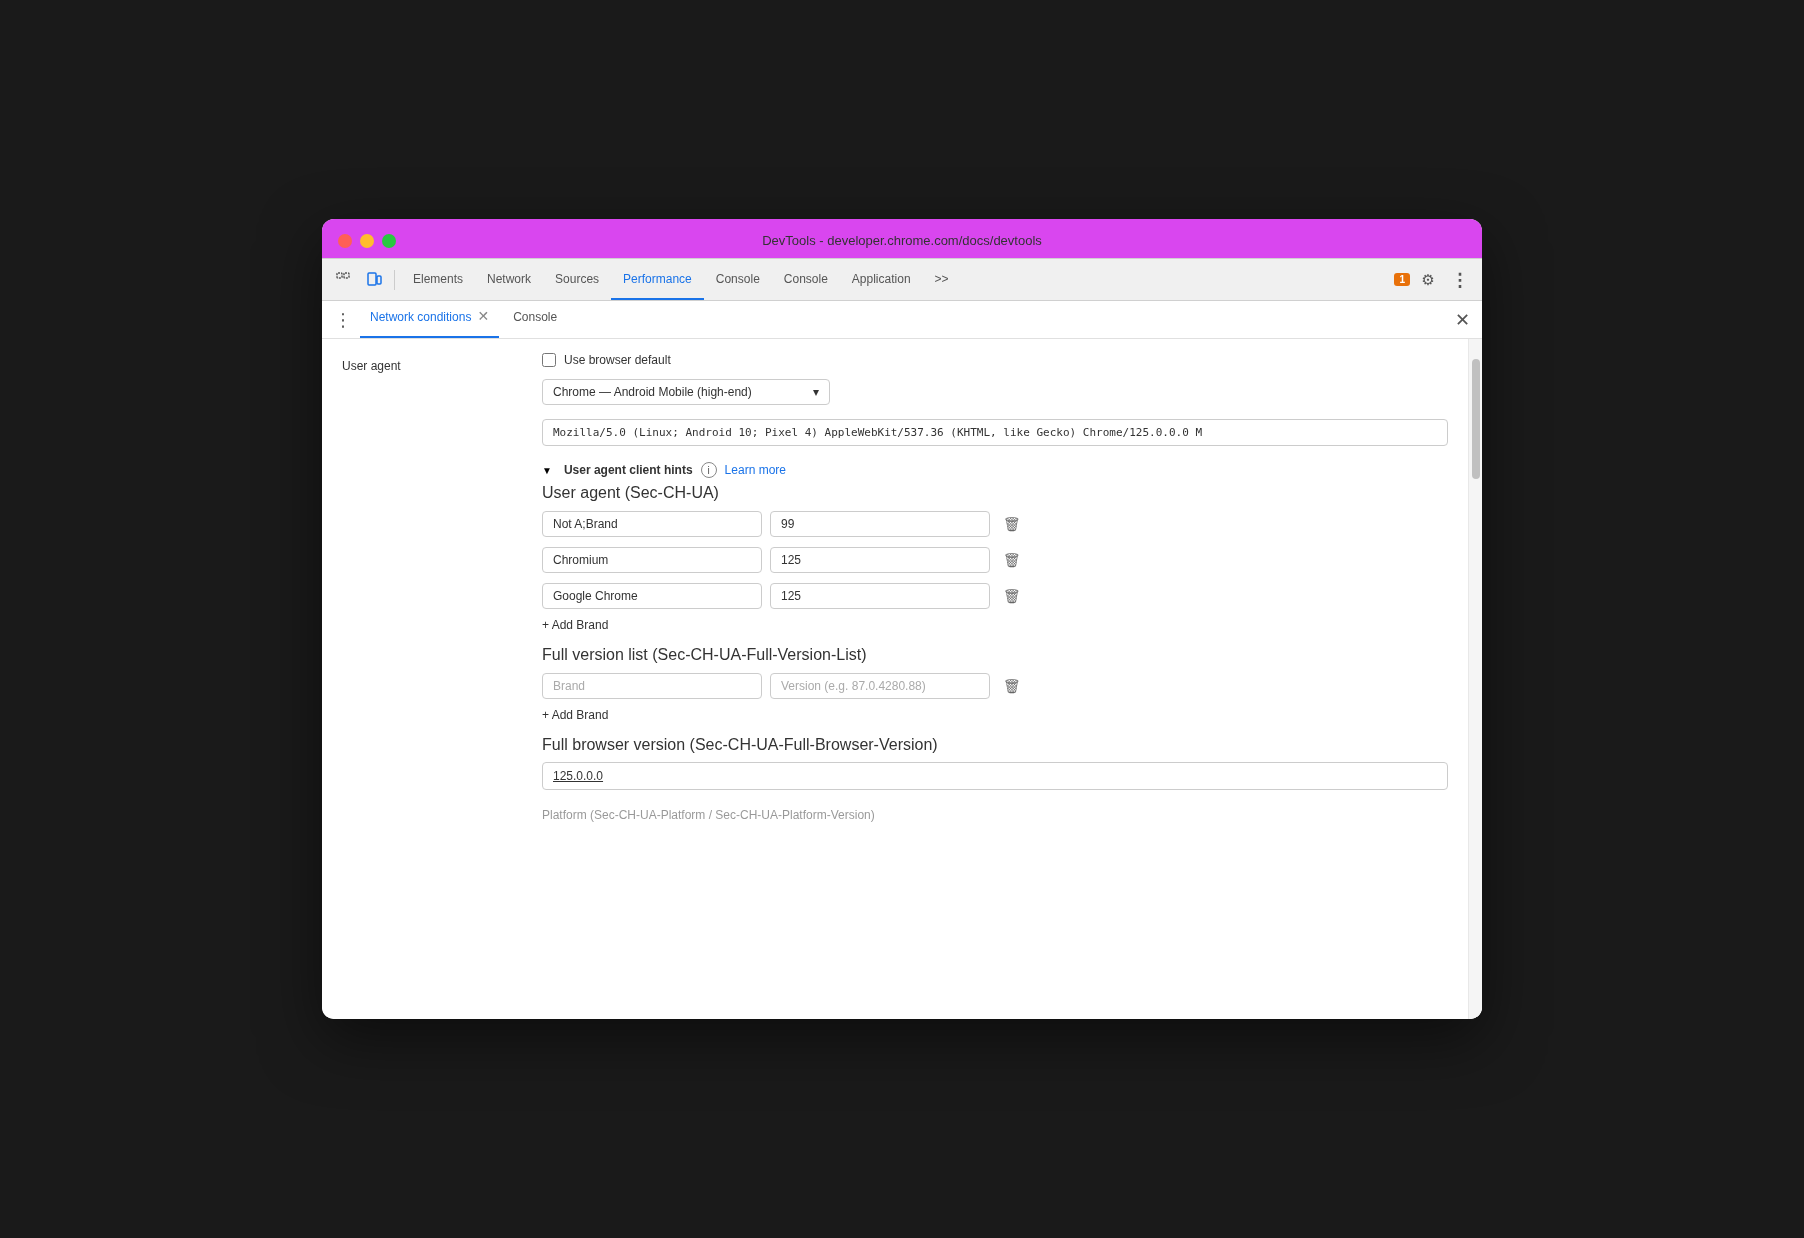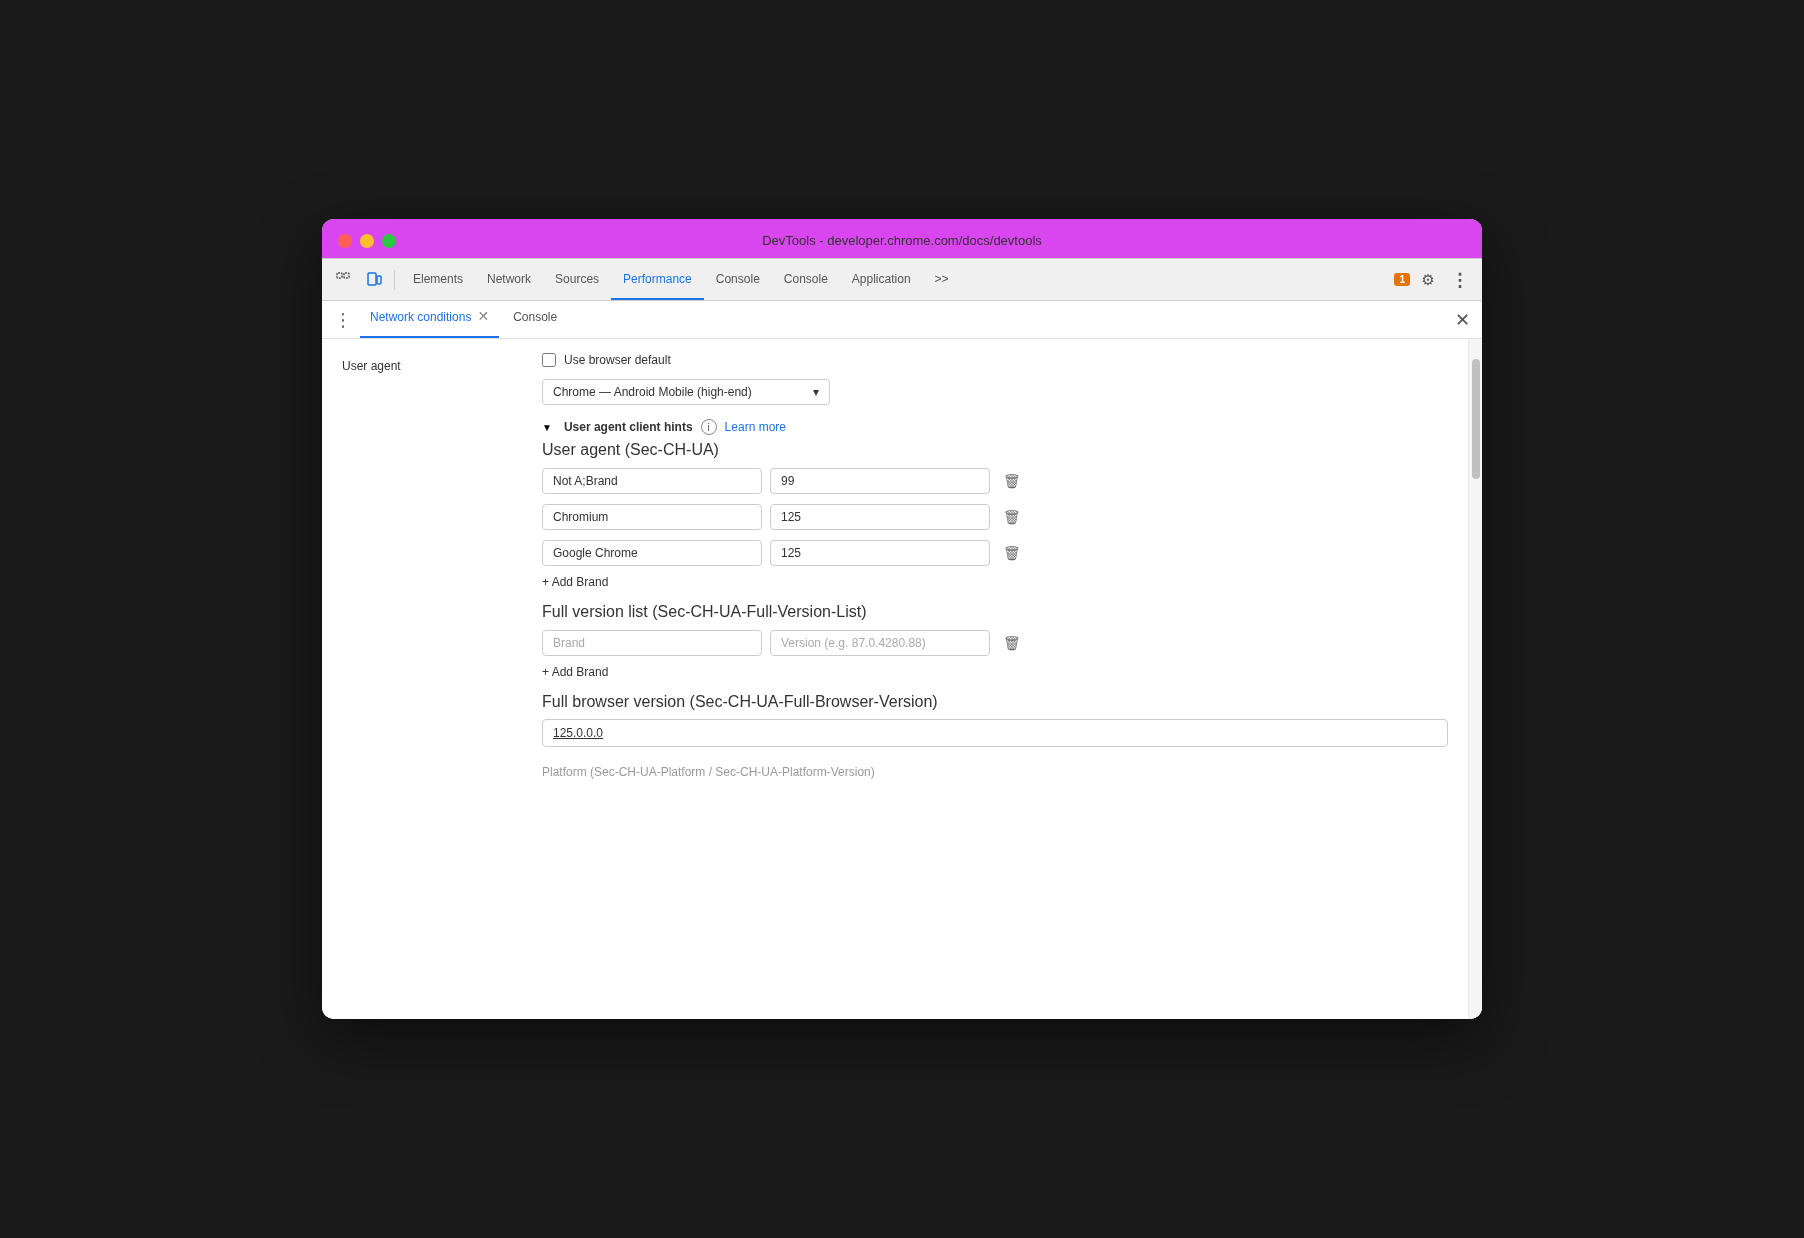--- a/index.html
+++ b/index.html
@@ -399,20 +399,21 @@
 
       
       <div class="select-row">
         <div class="select-dropdown">
           <span>Chrome — Android Mobile (high-end)</span>
           <span>▾</span>
         </div>
       </div>
 
       
+      <input class="useragent-input" value="Mozilla/5.0 (Linux; Android 10; Pixel 4) AppleWebKit/537.36 (KHTML, like Gecko) Chrome/125.0.0.0 M" style="">
 
       
       <div class="section-header">
         <span class="triangle-down">▼</span>
         <span class="section-title">User agent client hints</span>
         <span class="info-icon">i</span>
         <a class="learn-more">Learn more</a>
       </div>
 
       <div class="subsection-label">User agent (Sec-CH-UA)</div>

